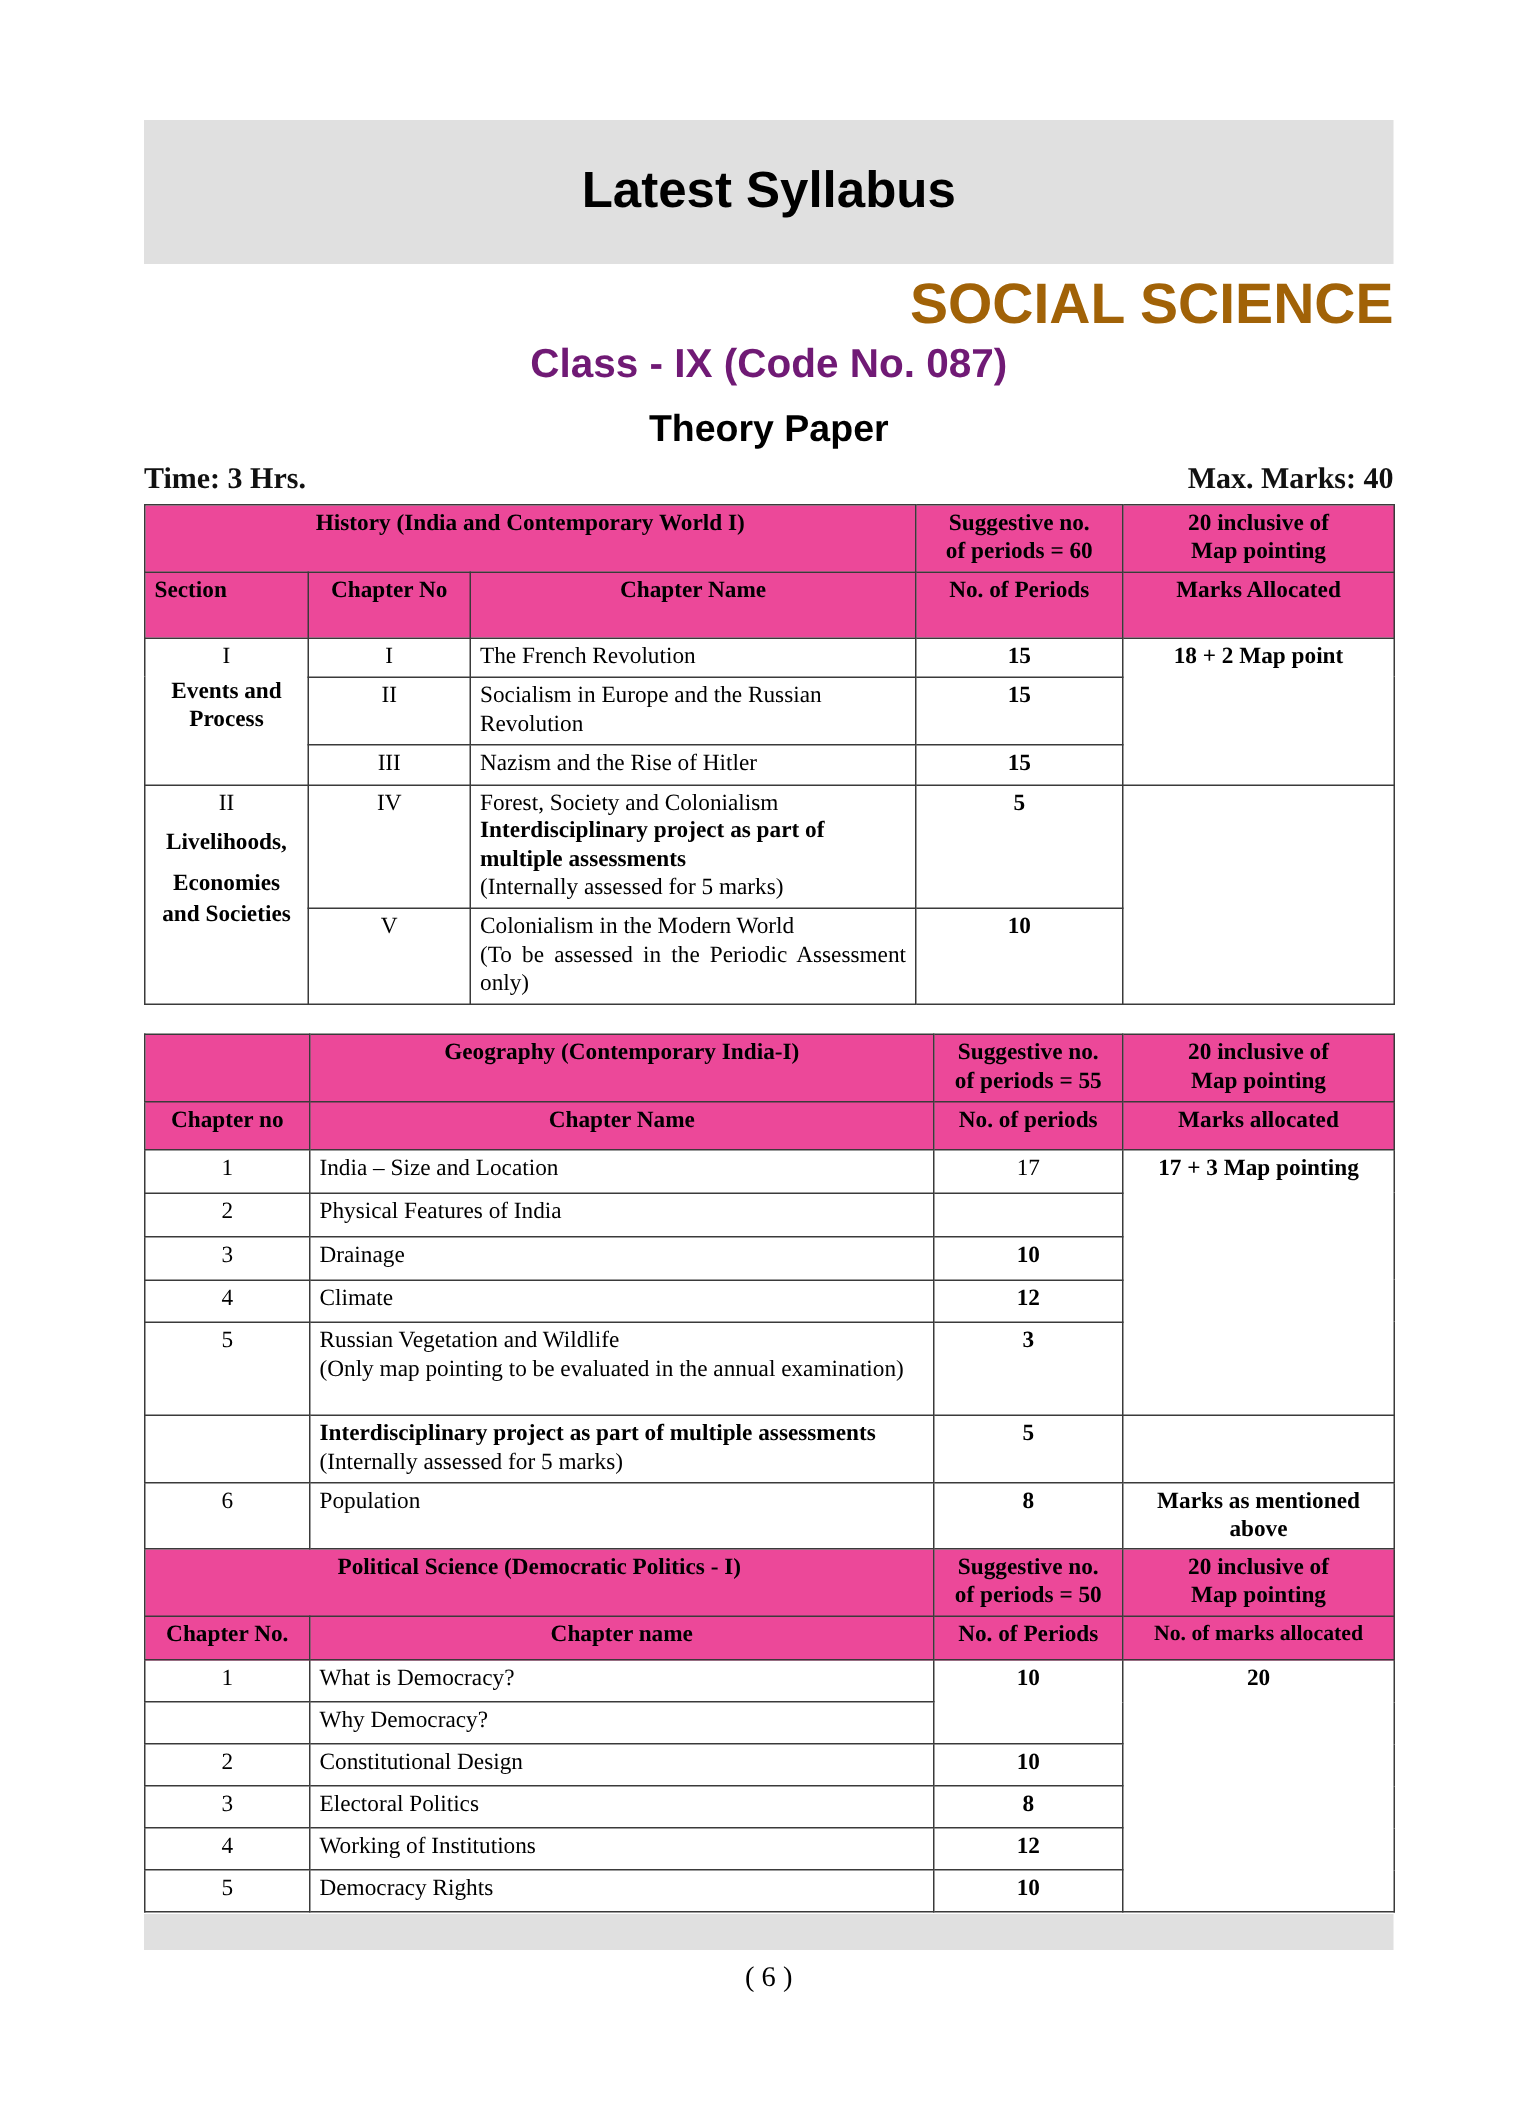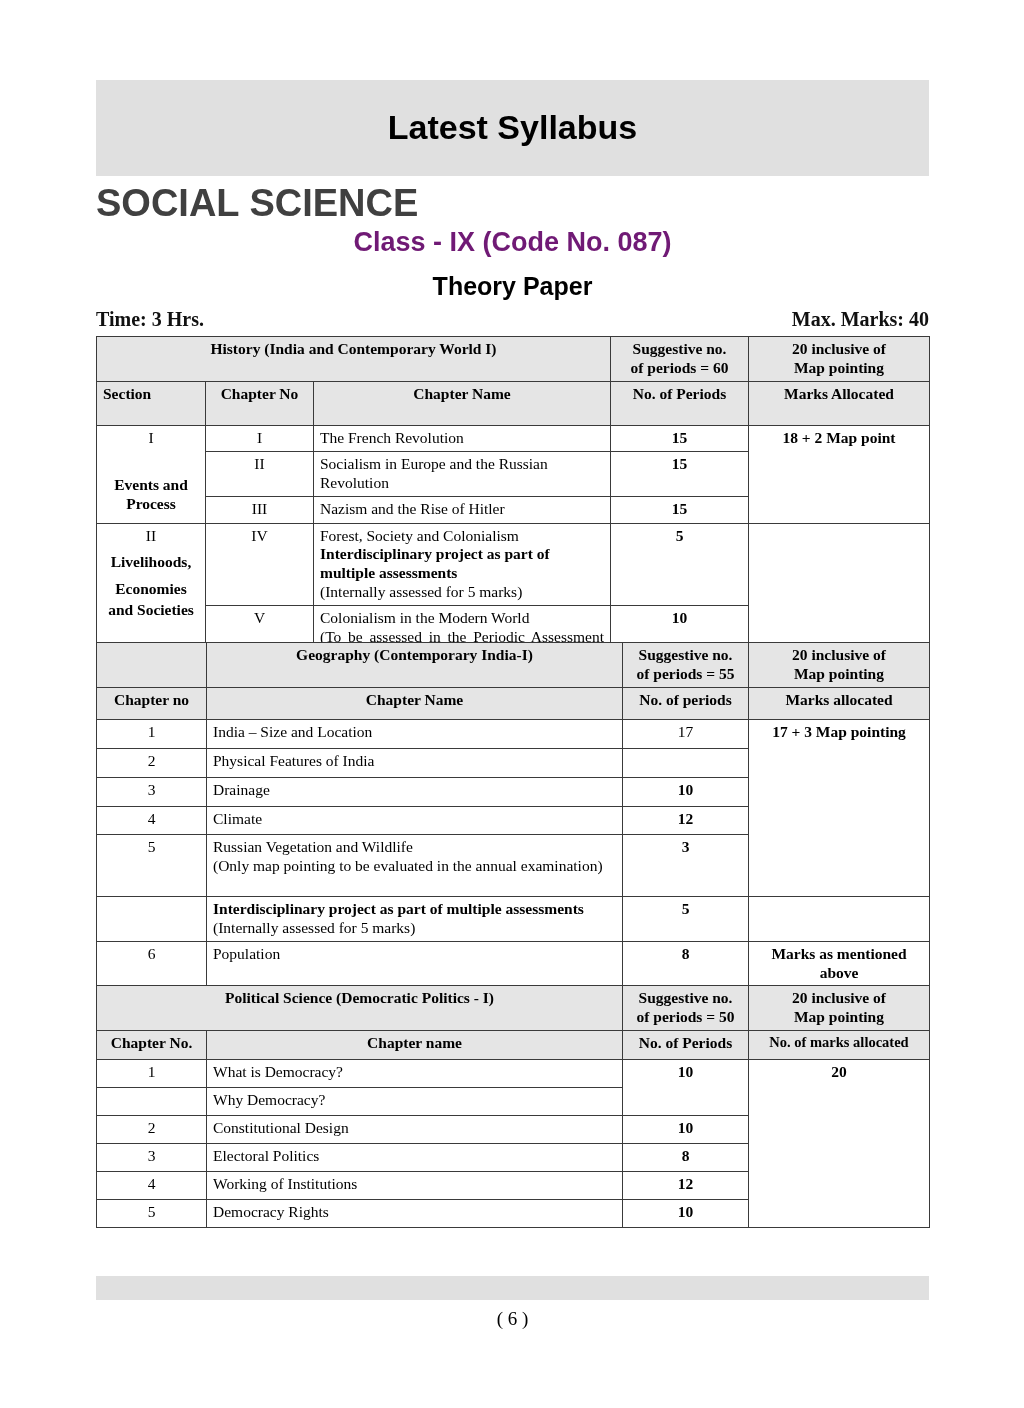--- a/index.html
+++ b/index.html
@@ -42,25 +42,25 @@
     font-size: 34px;
     letter-spacing: 0px;
     color: #000;
   }
 
   .subject-title {
     position: absolute;
     left: 96px;
     top: 182px;
     width: 833px;
-    text-align: left;
+    text-align: right;
     font-family: "Liberation Sans", "DejaVu Sans", sans-serif;
     font-weight: bold;
     font-size: 38px;
-    color: #404040;
+    color: #a16207;
   }
   .class-title {
     position: absolute;
     left: 96px;
     top: 227px;
     width: 833px;
     text-align: center;
     font-family: "Liberation Sans", "DejaVu Sans", sans-serif;
     font-weight: bold;
     font-size: 27px;
@@ -99,33 +99,33 @@
     font-family: "Liberation Serif", "DejaVu Serif", serif;
     font-size: 15.5px;
     color: #000;
   }
   table.syl td {
     border: 1.6px solid #3a3a3a;
     padding: 3px 6px;
     vertical-align: top;
     line-height: 1.22;
   }
-  .shade { background: #e5e5e5; }
+  .shade { background: #ec4899; }
   .ctr  { text-align: center; }
   .just { text-align: justify; text-align-last: left; }
   .b    { font-weight: bold; }
   .vmid { vertical-align: middle; }
   .vbot { vertical-align: bottom; }
   .hdr  { font-weight: bold; text-align: center; }
 
   
   #tbl-history { left: 96px; top: 336px; width: 833px; }
 
   
-  #tbl-geo { left: 96px; top: 642px; width: 833px; }
+  #tbl-geo { left: 96px; top: 689px; width: 833px; }
 
   
   .footer-band {
     position: absolute;
     left: 96px;
     top: 1276px;
     width: 833px;
     height: 24px;
     background: #e0e0e0;
   }
@@ -183,21 +183,21 @@
         <td class="shade b vmid" style="height:44px">Section</td>
         <td class="shade hdr vmid">Chapter No</td>
         <td class="shade hdr vmid">Chapter Name</td>
         <td class="shade hdr vmid">No. of Periods</td>
         <td class="shade hdr vmid">Marks Allocated</td>
       </tr>
 
       <tr>
         <td class="ctr vmid" rowspan="3" style="height:28px">
           <div>I</div>
-          <div class="b" style="margin-top:28px">Events and</div>
+          <div class="b" style="margin-top:4px">Events and</div>
           <div class="b">Process</div>
         </td>
         <td class="ctr vmid">I</td>
         <td>The French Revolution</td>
         <td class="ctr b">15</td>
         <td class="ctr b vmid" rowspan="3">18 + 2 Map point</td>
       </tr>
       <tr>
         <td class="ctr">II</td>
         <td style="height:44px">Socialism in Europe and the Russian Revolution</td>

